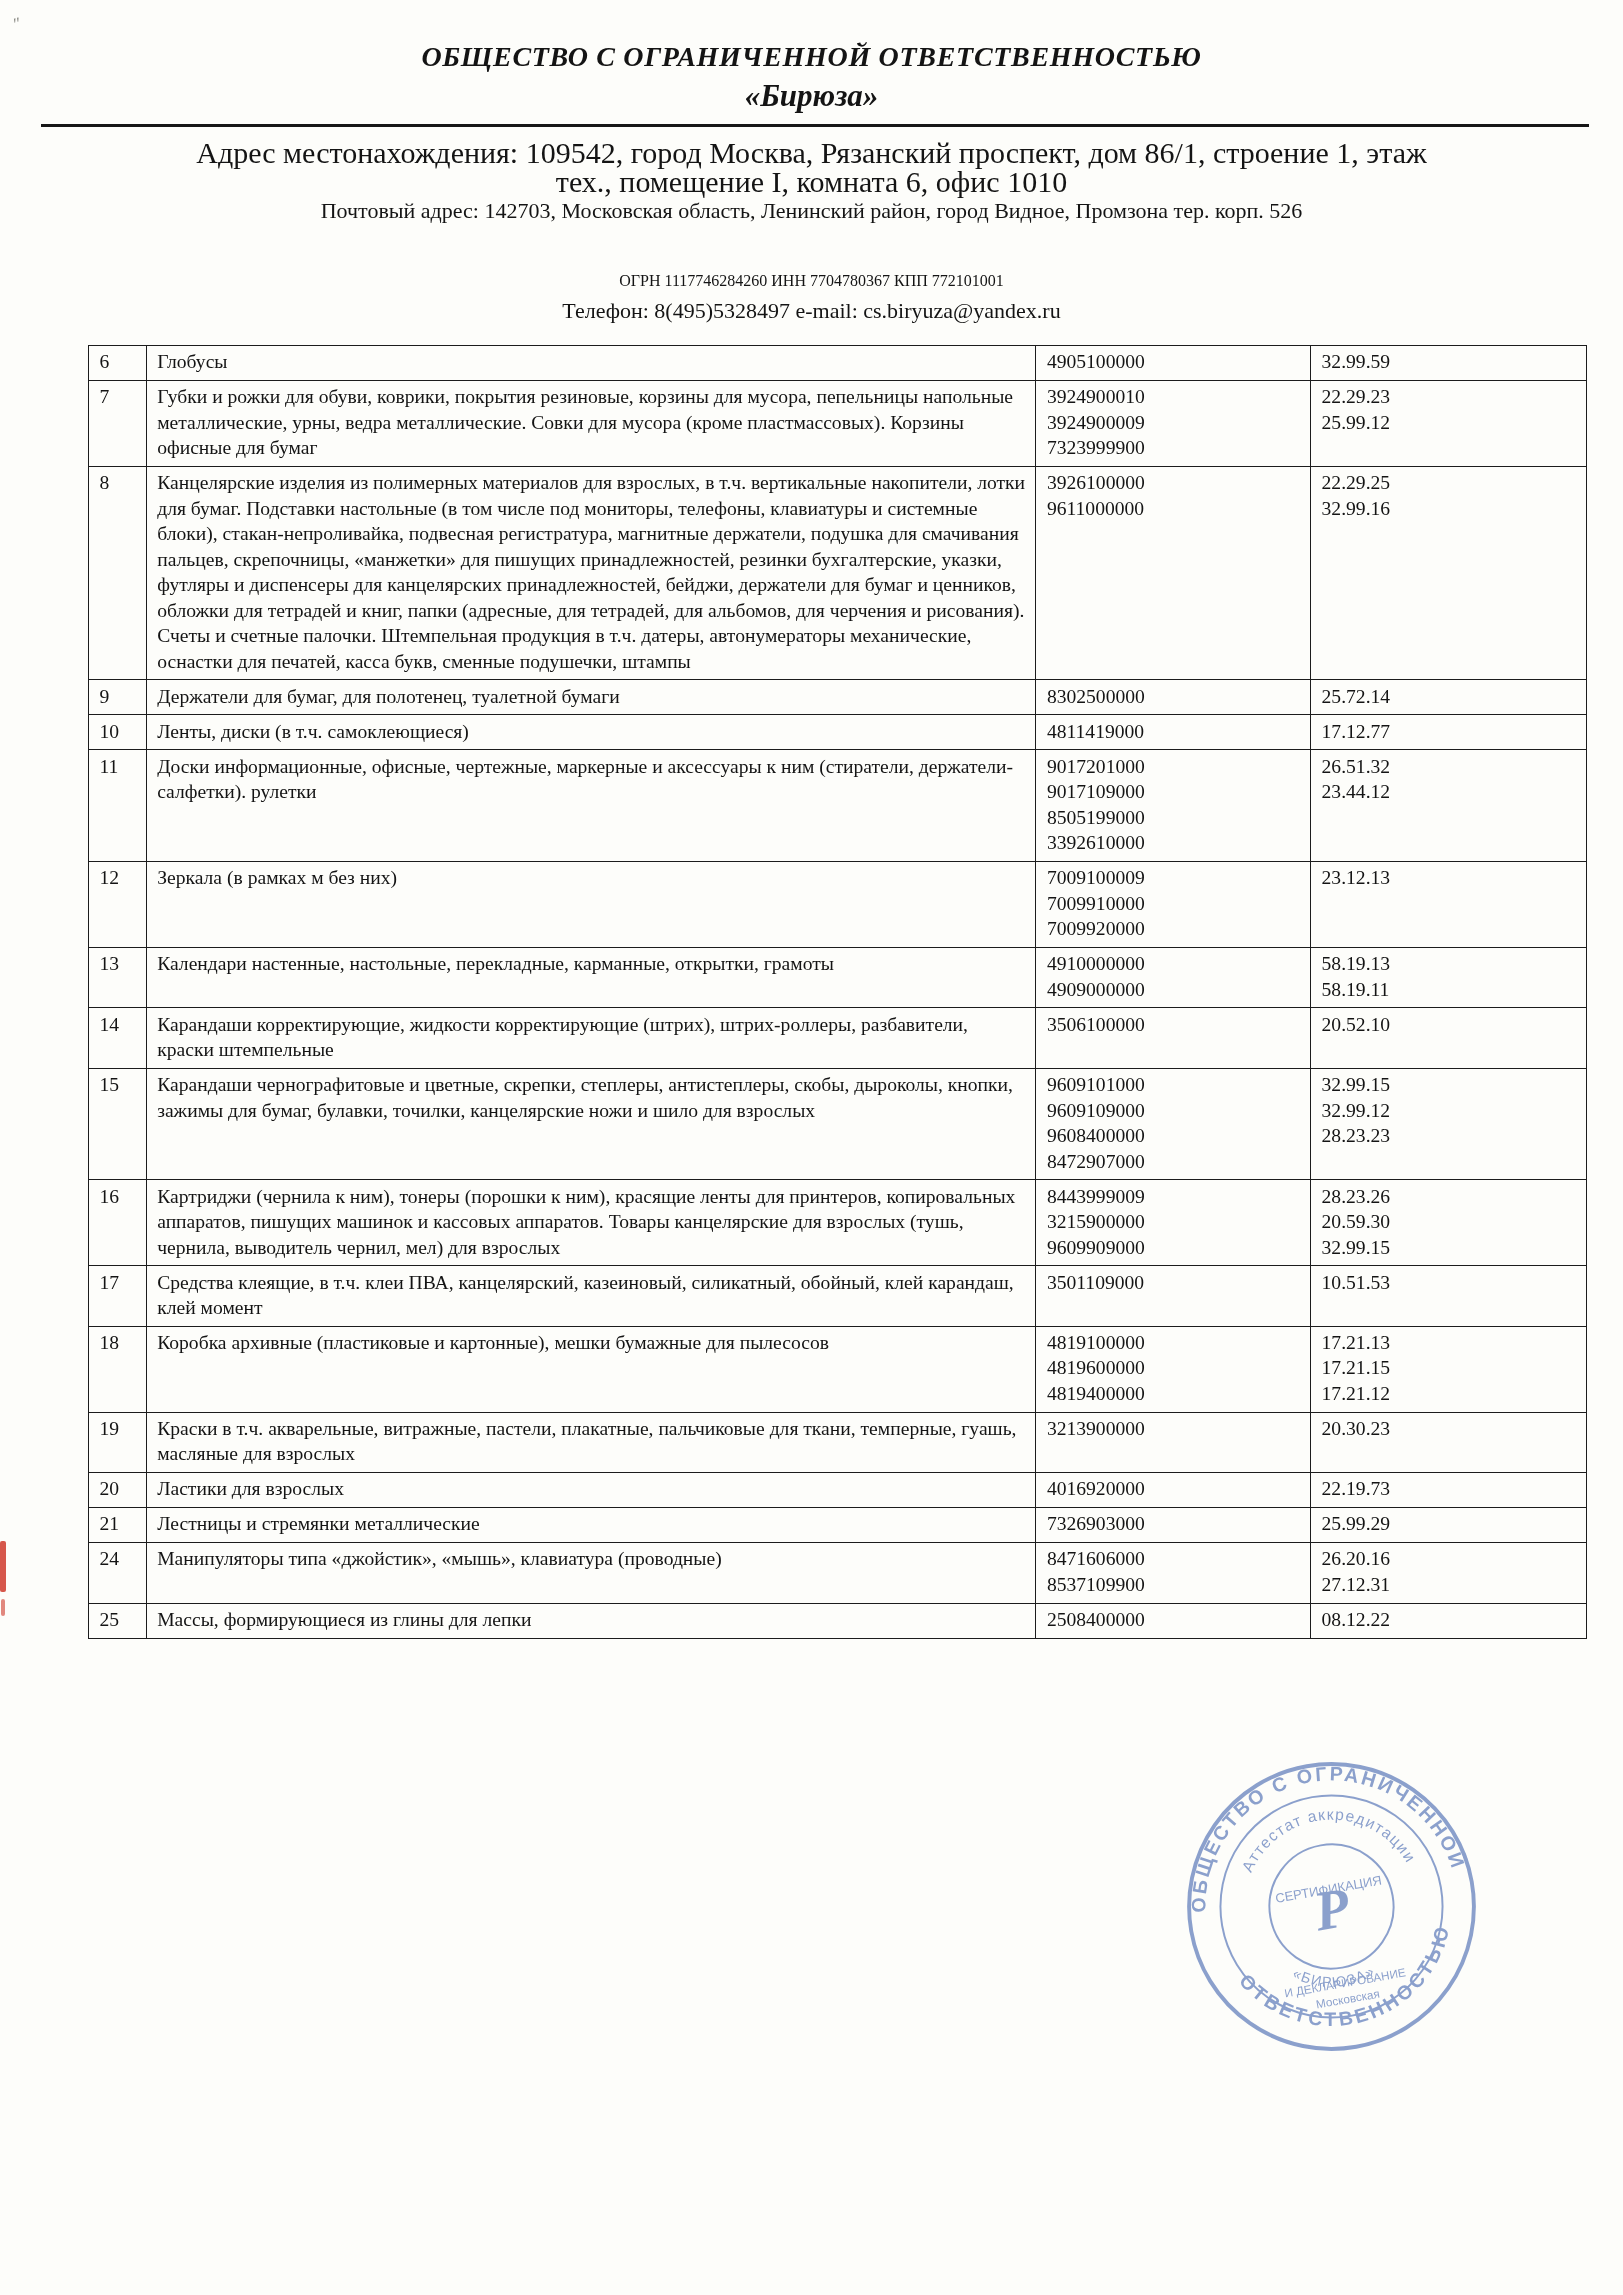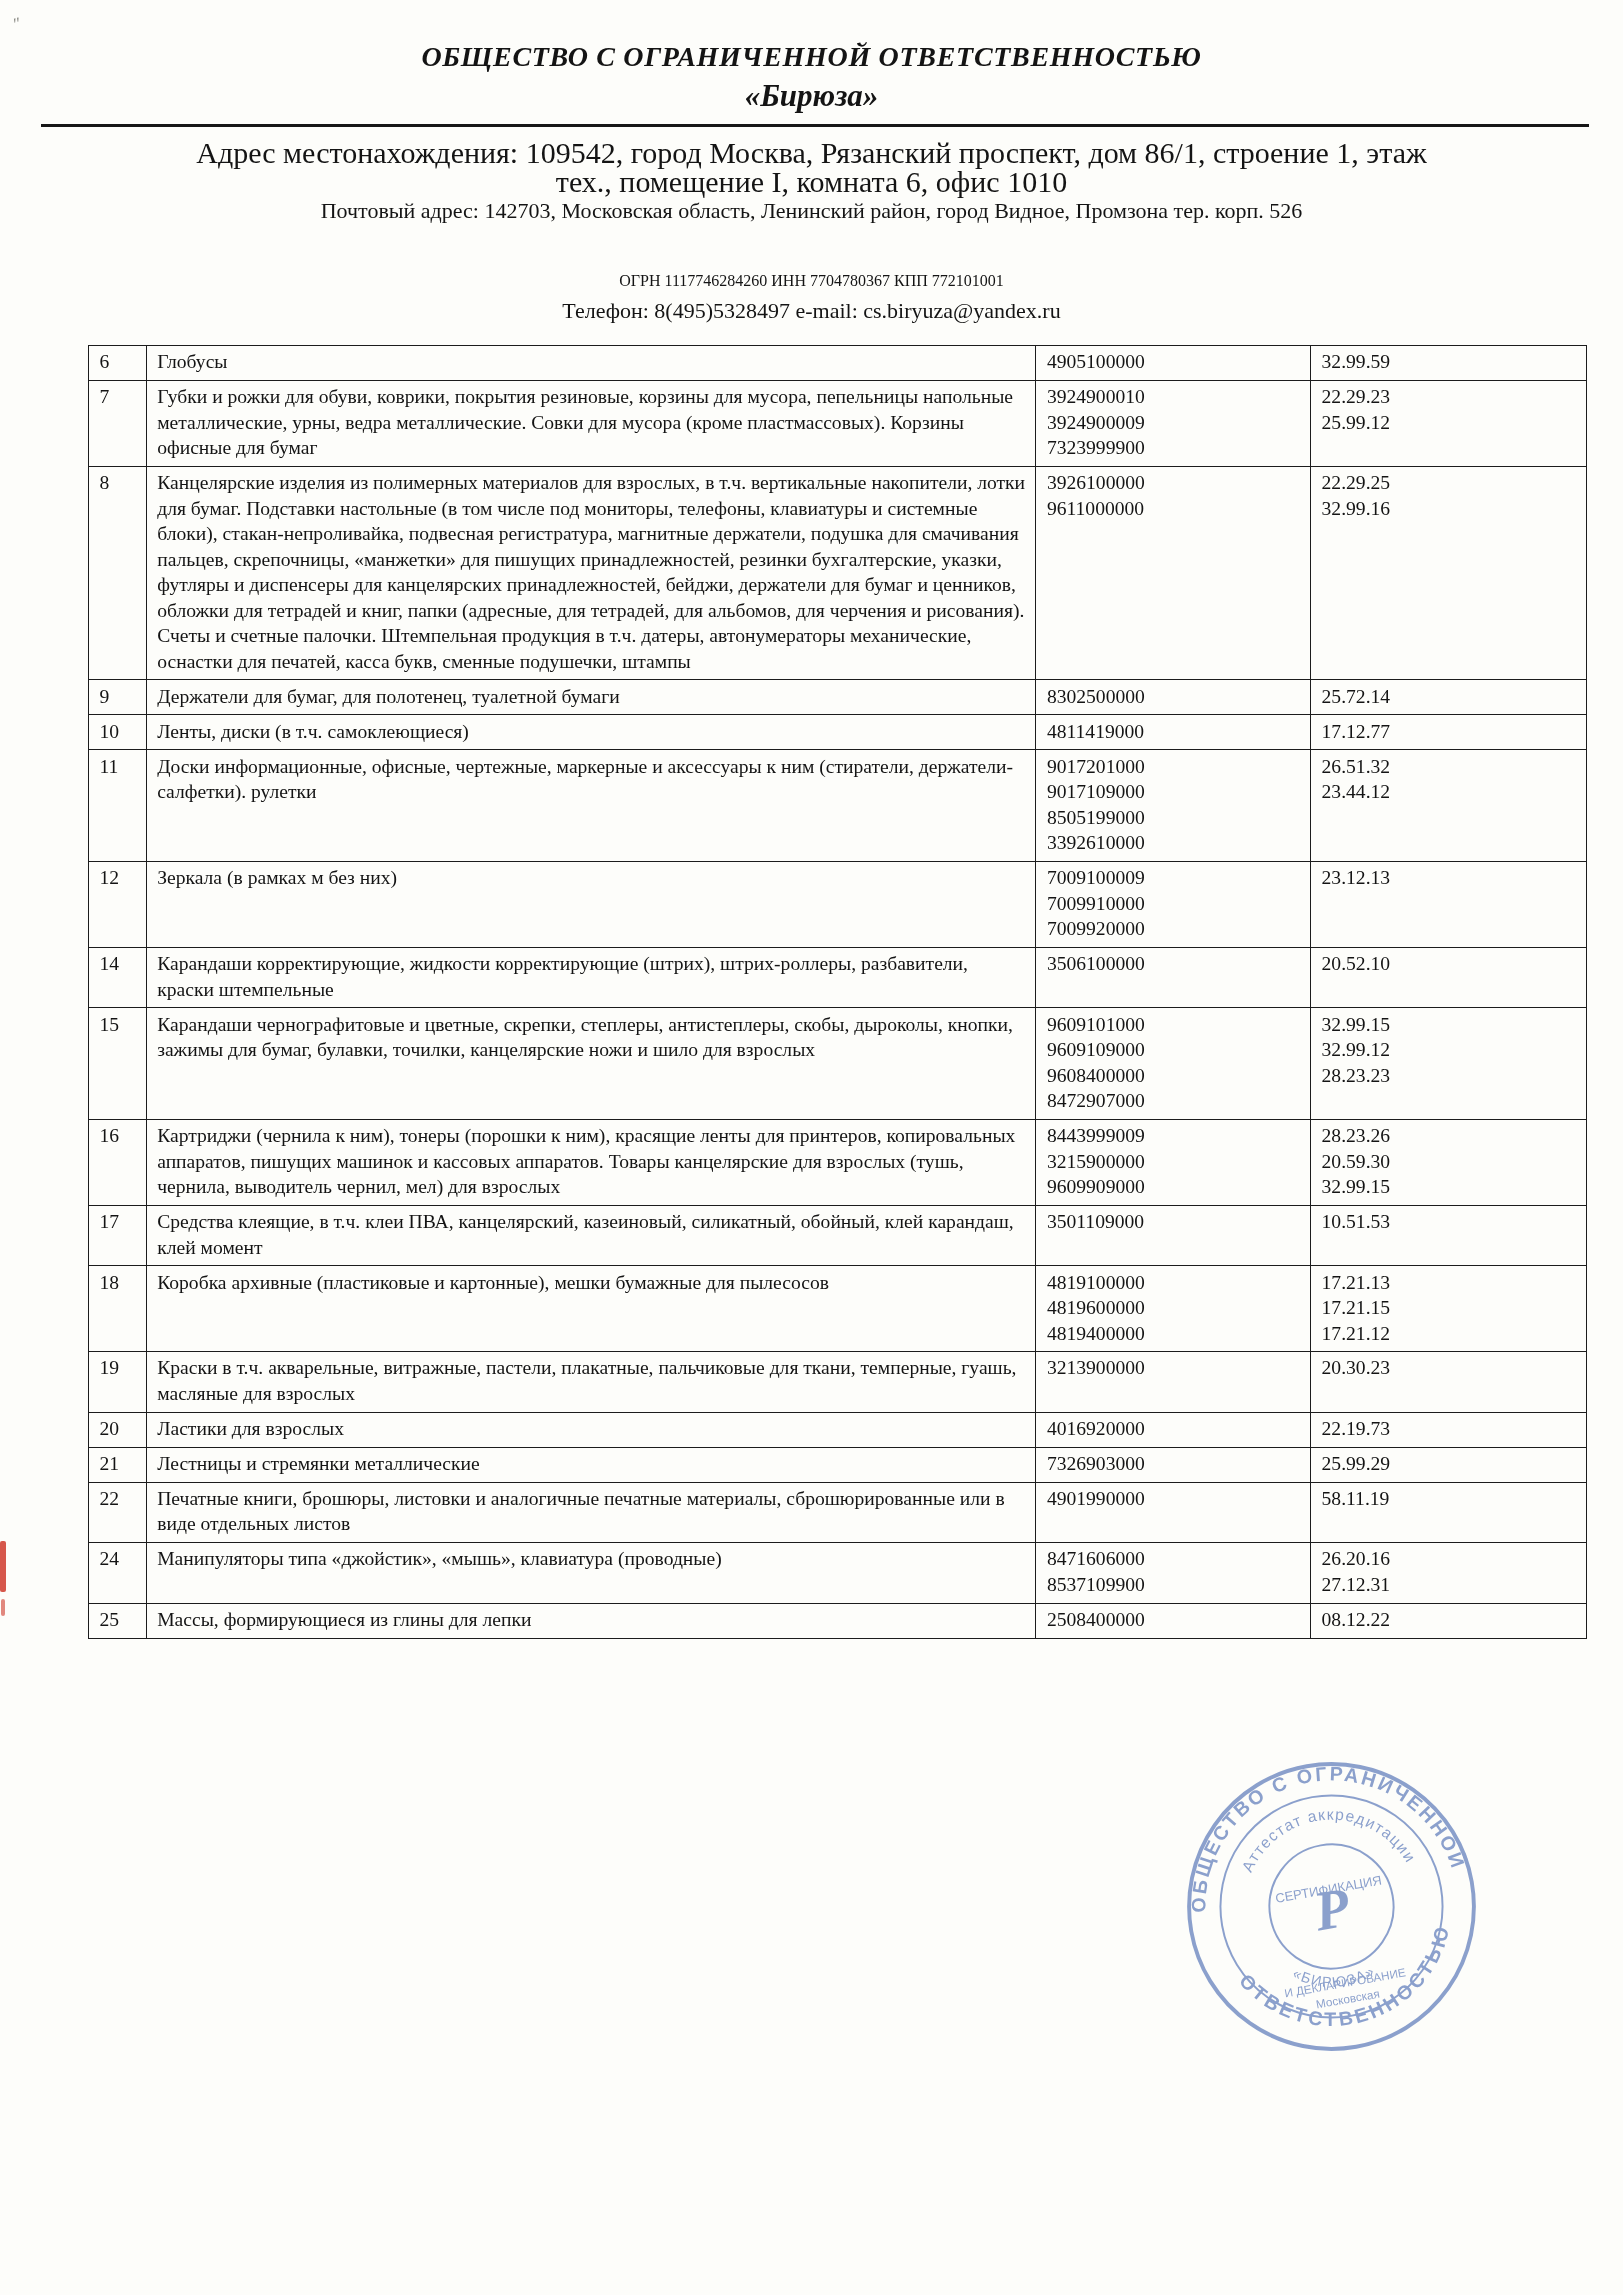--- a/index.html
+++ b/index.html
@@ -190,20 +190,28 @@
 
     <tr>
       <td class="c-num">12</td>
       <td class="c-desc">Зеркала (в рамках м без них)</td>
       <td class="c-code">7009100009
 7009910000
 7009920000</td>
       <td class="c-okpd">23.12.13</td>
     </tr>
 
+    <tr>
+      <td class="c-num">13</td>
+      <td class="c-desc">Календари настенные, настольные, перекладные, карманные, открытки, грамоты</td>
+      <td class="c-code">4910000000
+4909000000</td>
+      <td class="c-okpd">58.19.13
+58.19.11</td>
+    </tr>
 
     <tr>
       <td class="c-num">14</td>
       <td class="c-desc">Карандаши корректирующие, жидкости корректирующие (штрих), штрих-роллеры, разбавители, краски штемпельные</td>
       <td class="c-code">3506100000</td>
       <td class="c-okpd">20.52.10</td>
     </tr>
 
     <tr>
       <td class="c-num">15</td>
@@ -260,26 +268,20 @@
       <td class="c-okpd">22.19.73</td>
     </tr>
 
     <tr>
       <td class="c-num">21</td>
       <td class="c-desc">Лестницы и стремянки металлические</td>
       <td class="c-code">7326903000</td>
       <td class="c-okpd">25.99.29</td>
     </tr>
 
-    <tr>
-      <td class="c-num">22</td>
-      <td class="c-desc">Печатные книги, брошюры, листовки и аналогичные печатные материалы, сброшюрированные или в виде отдельных листов</td>
-      <td class="c-code">4901990000</td>
-      <td class="c-okpd">58.11.19</td>
-    </tr>
 
 
     <tr>
       <td class="c-num">24</td>
       <td class="c-desc">Манипуляторы типа «джойстик», «мышь», клавиатура (проводные)</td>
       <td class="c-code">8471606000
 8537109900</td>
       <td class="c-okpd">26.20.16
 27.12.31</td>
     </tr>

